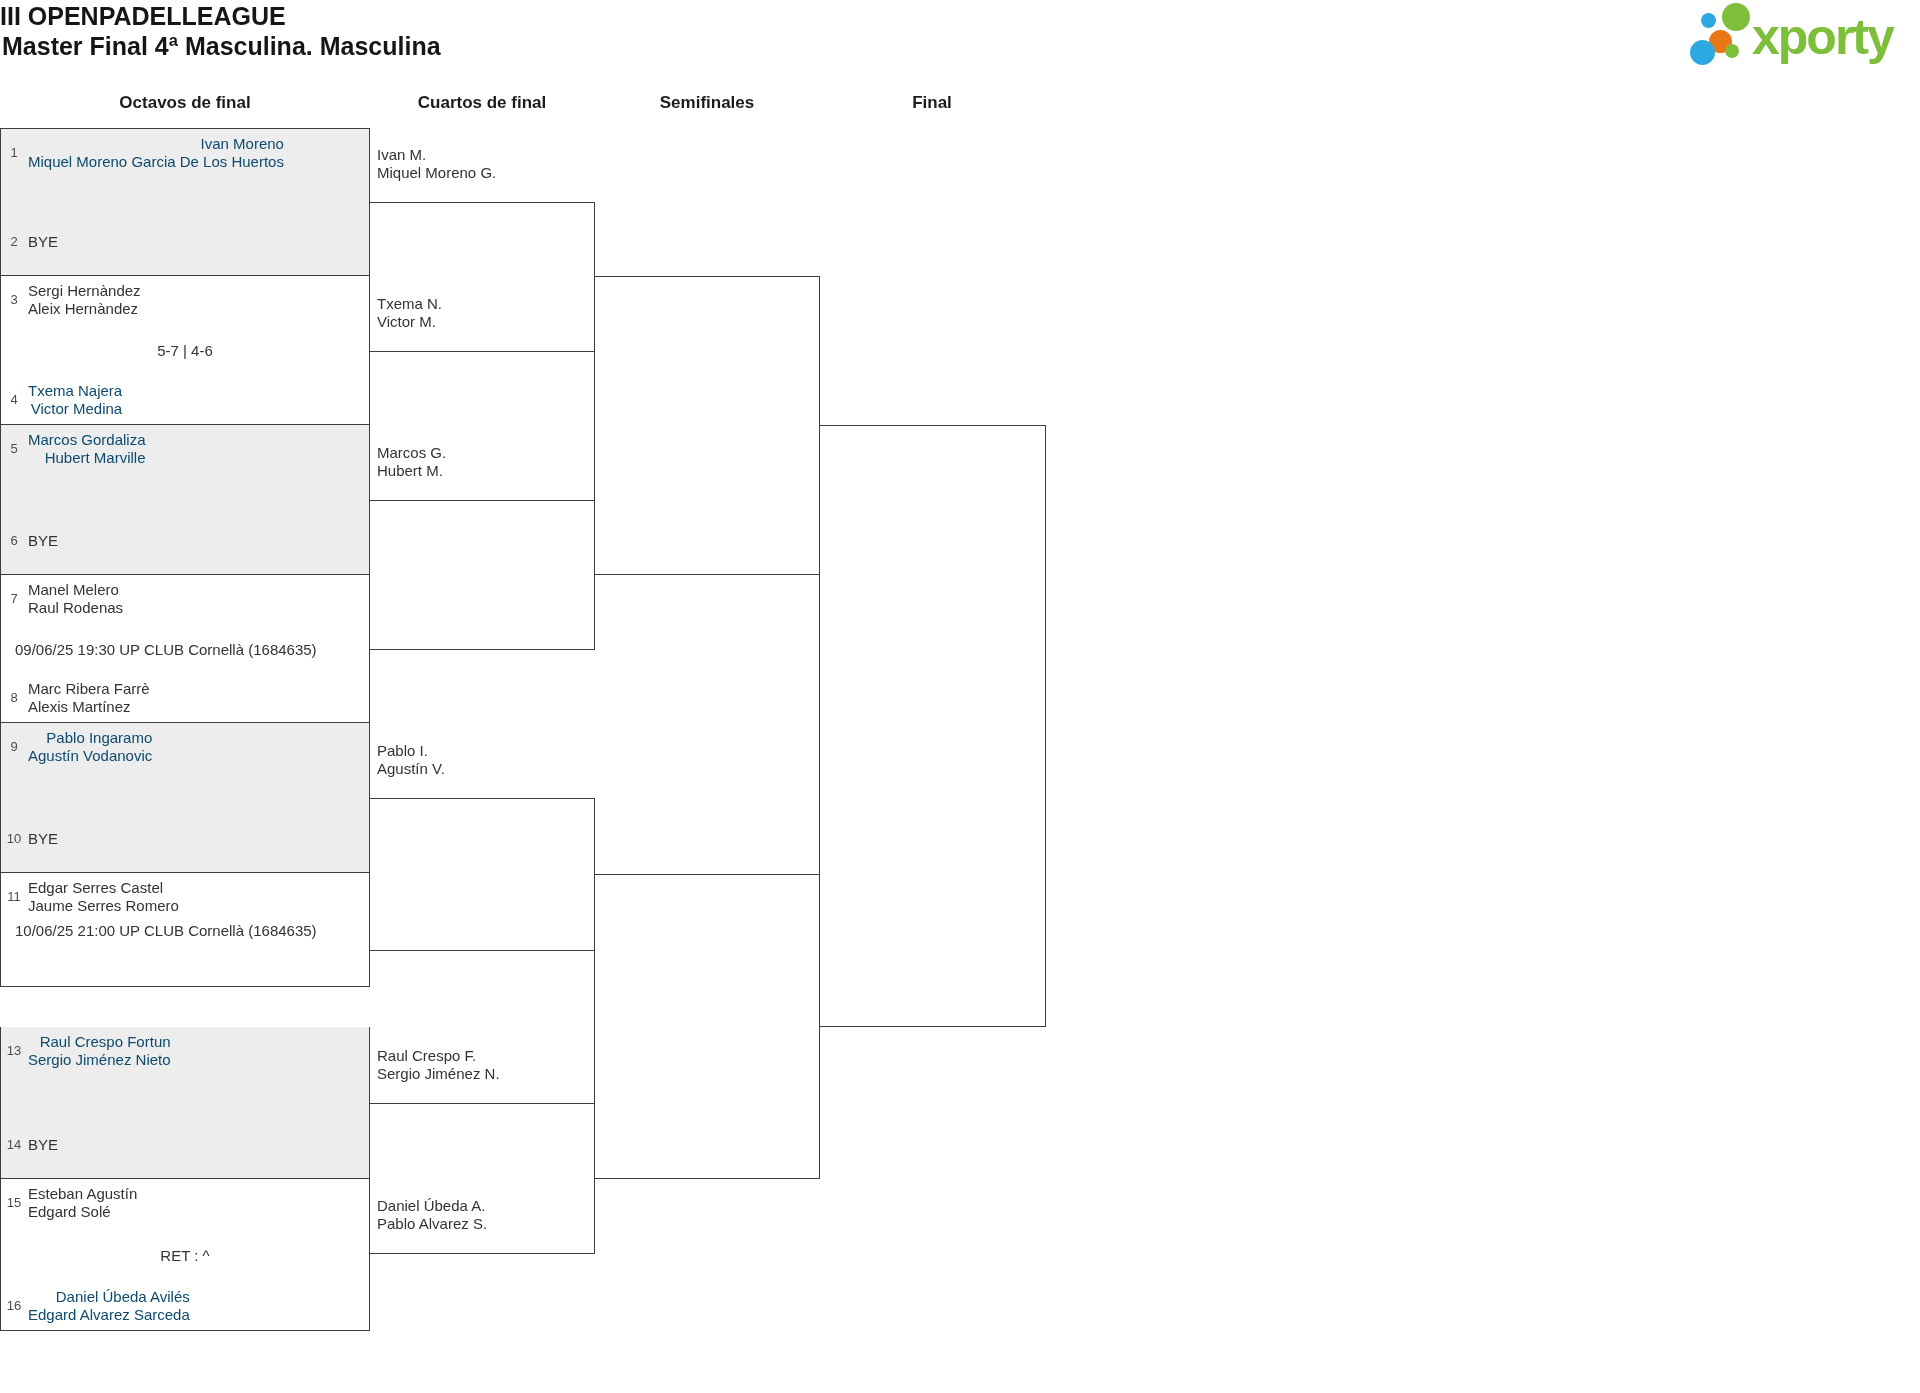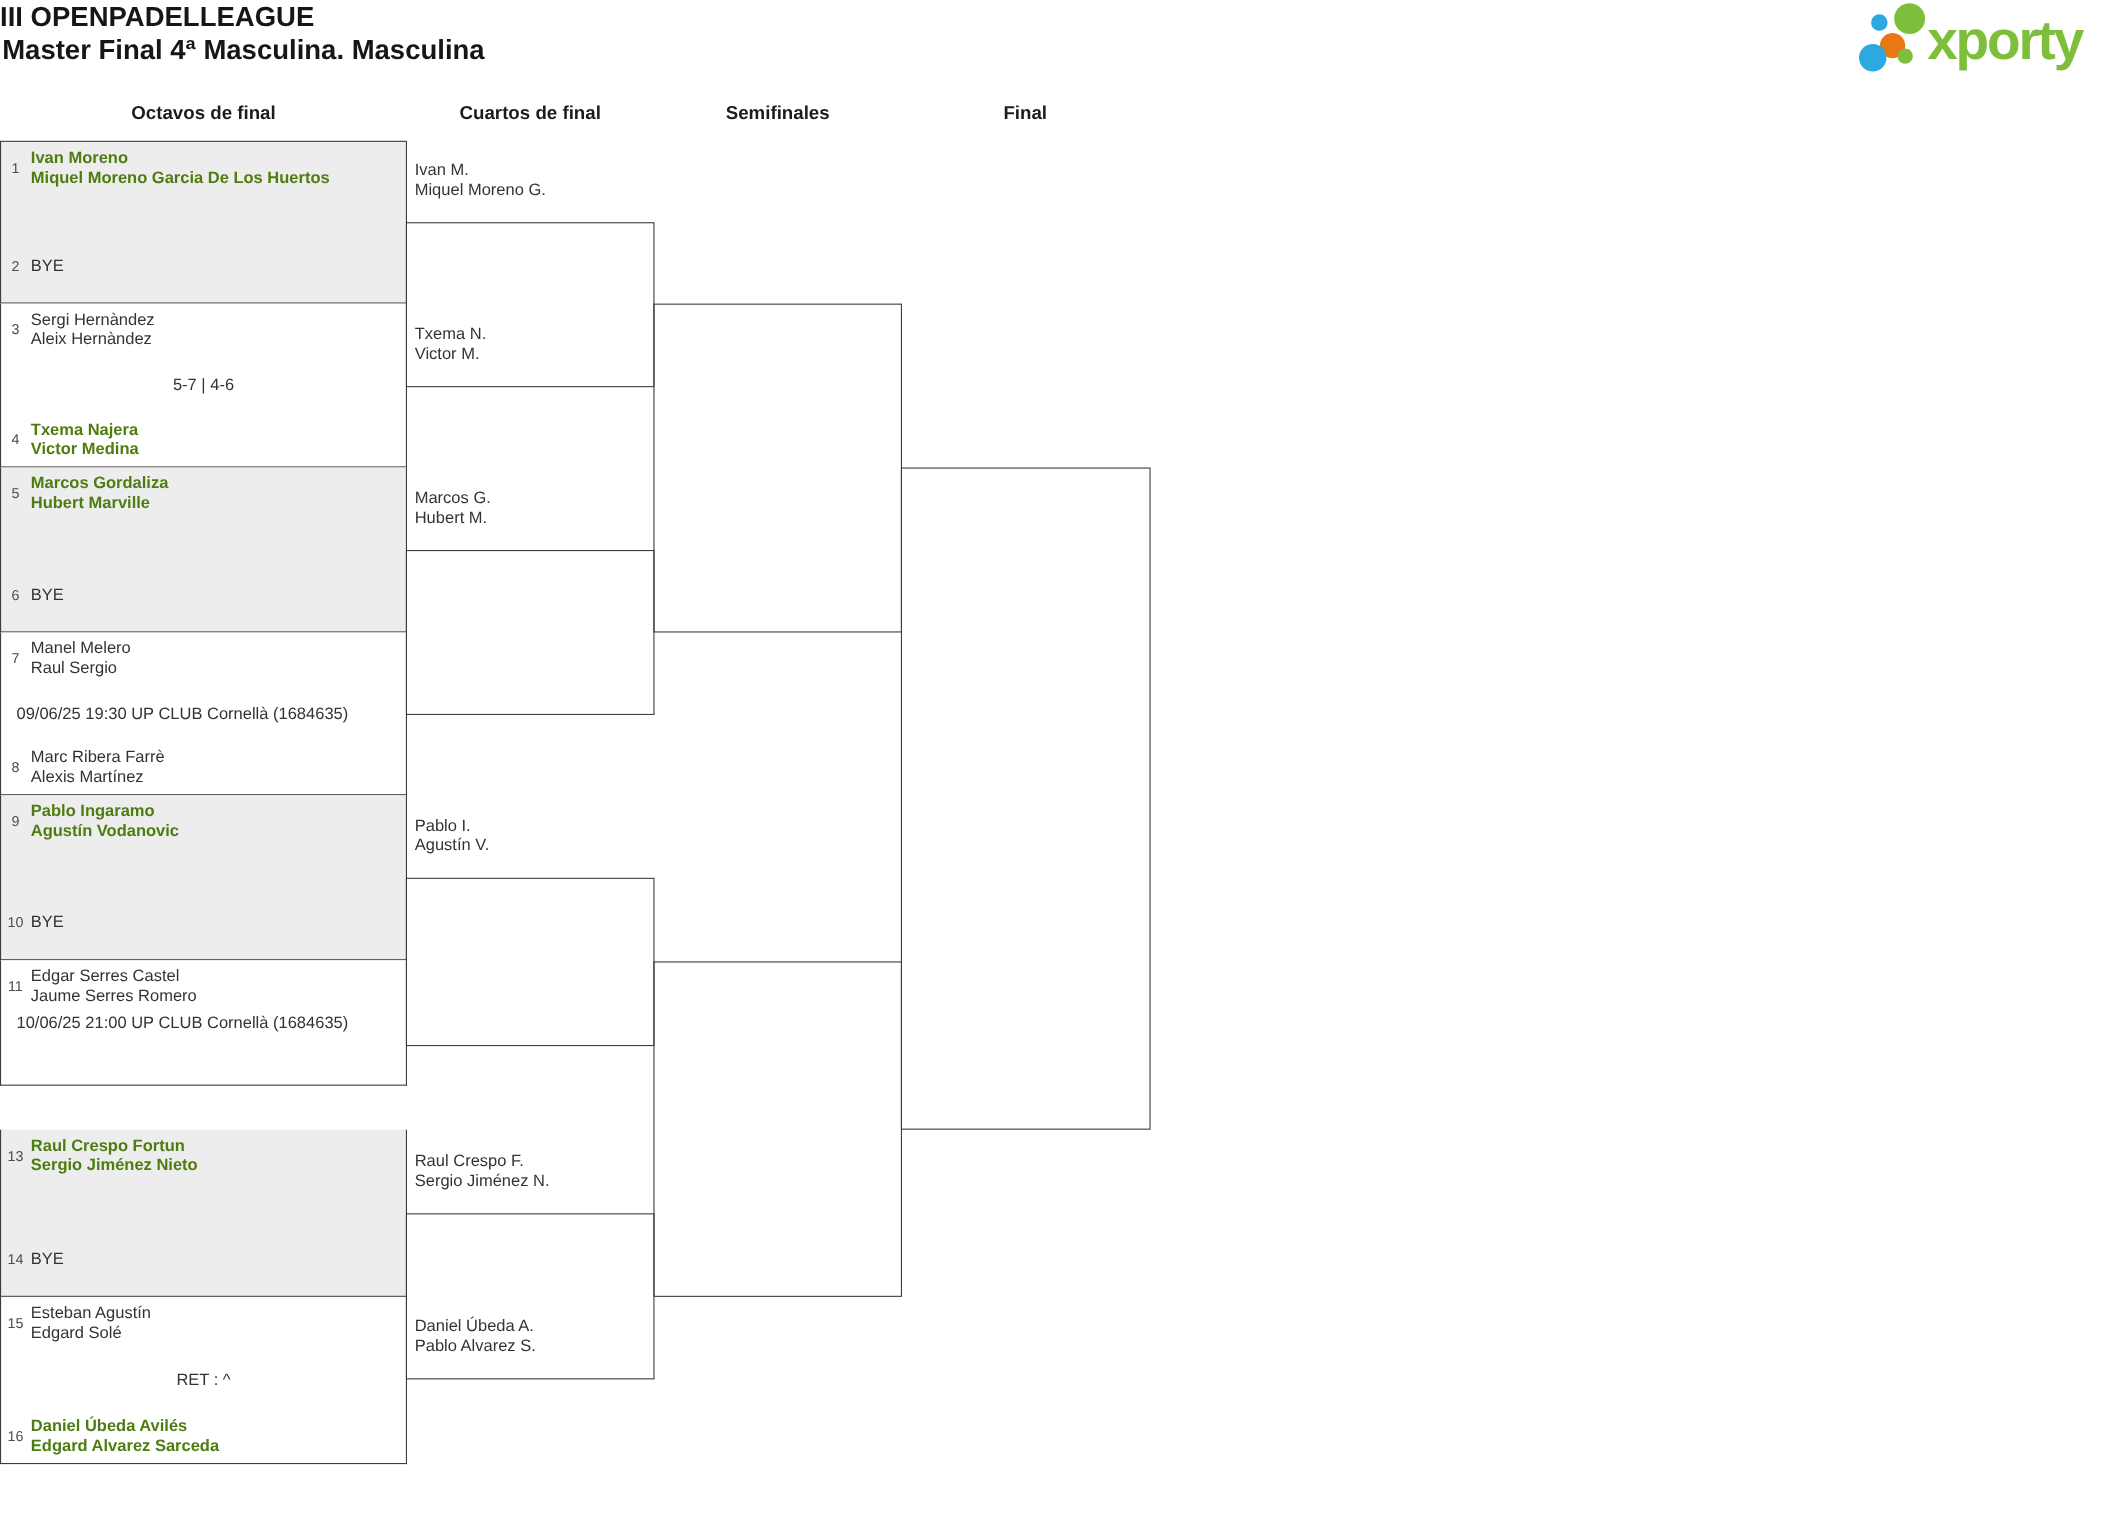--- a/index.html
+++ b/index.html
@@ -26,21 +26,21 @@
   .oct-box.no-top{border-top:none;}
   .team-row{position:absolute;left:0;right:0;display:flex;align-items:flex-start;}
   .team-row.top{top:6px;}
   .team-row.bottom{bottom:6px;}
   .seed{display:block;width:20px;padding-left:3px;flex:0 0 20px;text-align:center;
         font-size:13px;color:#4d4d4d;}
   .seed.lh36{line-height:36px;}
   .seed.lh18{line-height:18px;}
   .names{margin-left:4px;}
   .name-line{font-size:15px;line-height:18px;color:#333;min-height:18px;white-space:nowrap;}
-  .name-line.winner{font-weight:700;color:#4d7c0f;}
+  .name-line.winner{font-weight:400;color:#0c4a6e;text-align:right;}
   .mid{position:absolute;left:0;right:0;top:50%;transform:translateY(-50%);
        font-size:15px;color:#333;white-space:nowrap;}
   .mid.center{text-align:center;}
   .mid.left{padding-left:14px;}
   .rect{position:absolute;box-sizing:border-box;border:1px solid #3d3d3d;background:transparent;}
   .winner-label{position:absolute;left:377px;font-size:15px;line-height:18px;color:#3a3a3a;white-space:nowrap;}
 </style>
 </head>
 <body>
 
@@ -111,21 +111,21 @@
             <div class="name-line">BYE</div>
             <div class="name-line">&nbsp;</div>
           </div>
         </div>
       </div>
       <div class="oct-box no-top" style="top: 575px; height: 148px;">
         <div class="team-row top">
           <span class="seed lh36">7</span>
           <div class="names">
             <div class="name-line">Manel Melero</div>
-            <div class="name-line">Raul Sergio</div>
+            <div class="name-line">Raul Rodenas</div>
           </div>
         </div>
         <div class="mid left">09/06/25 19:30 UP CLUB Cornellà (1684635)</div>
         <div class="team-row bottom">
           <span class="seed lh36">8</span>
           <div class="names">
             <div class="name-line">Marc Ribera Farrè</div>
             <div class="name-line">Alexis Martínez</div>
           </div>
         </div>

